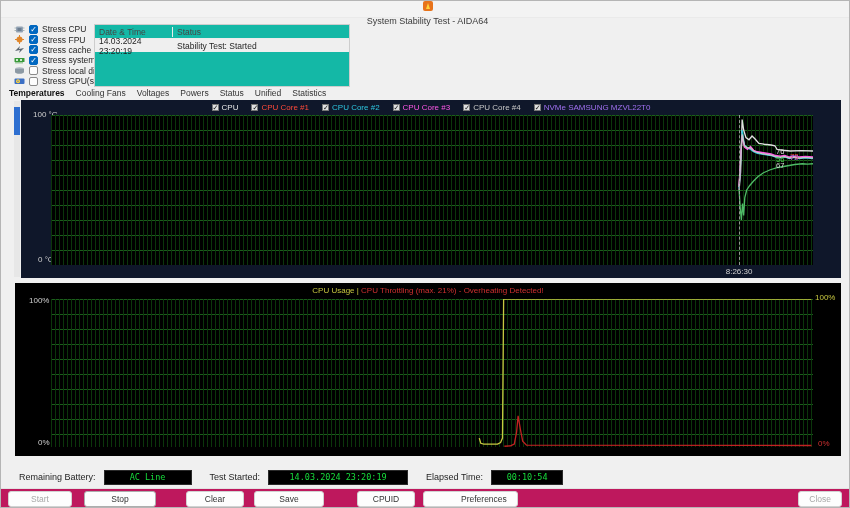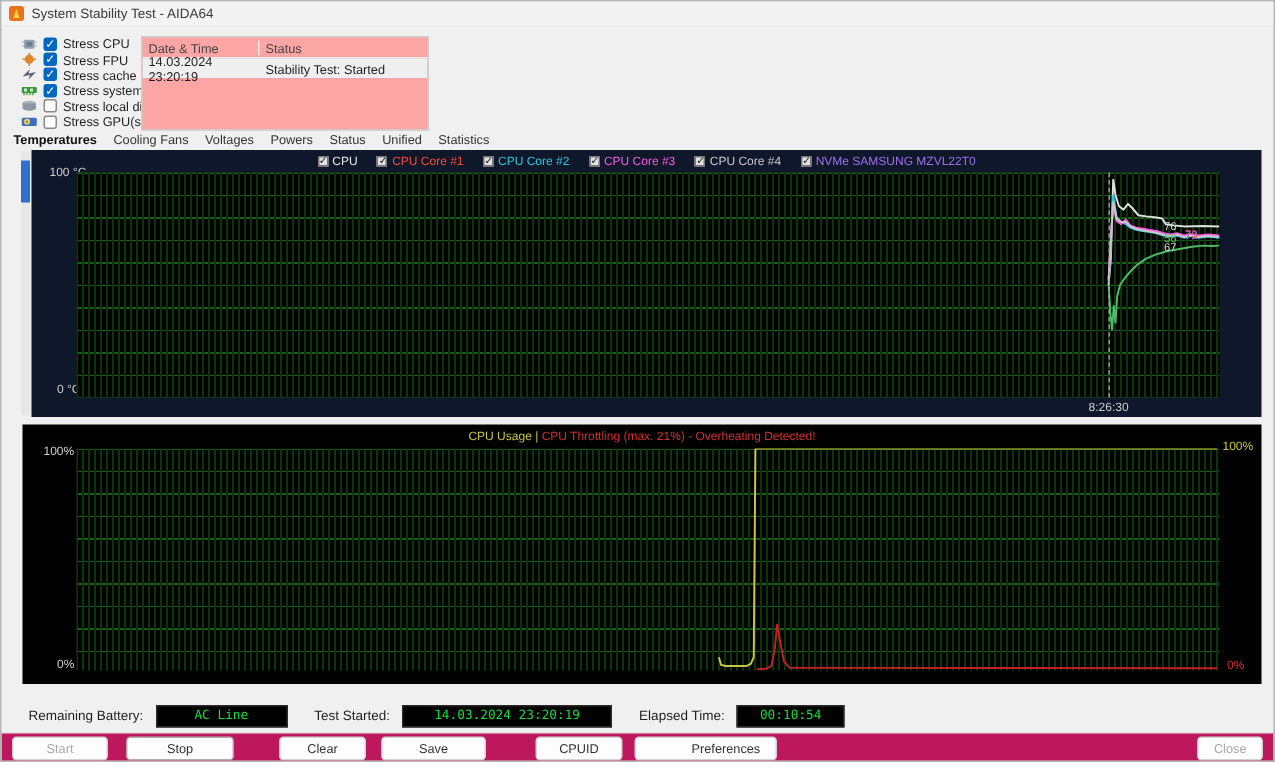--- a/index.html
+++ b/index.html
@@ -3,33 +3,33 @@
 <meta charset="utf-8">
 <style>
   * { margin:0; padding:0; box-sizing:border-box; }
   body { background:#888; font-family:"Liberation Sans", sans-serif; }
   .window { position:relative; width:850px; height:508px; background:#f0f0f0; overflow:hidden;
             border:1px solid #b5b5b5; }
 
   
   .titlebar { position:absolute; top:0; left:0; right:0; height:17px; background:#f3f3f3;
               display:flex; align-items:center; gap:5px; padding-left:5px;
-              font-size:9px; color:#3a3a3a; border-bottom:1px solid #eaeaea; }
+              font-size:9px; color:#3a3a3a; border-bottom:1px solid #eaeaea;flex-direction:column; }
   .app-icon { width:10px; height:10px; flex:0 0 auto; }
 
   
   .stress-list { position:absolute; left:13px; top:23px; width:115px; }
   .stress-row { display:flex; align-items:center; gap:4px; height:10.4px; font-size:8.5px; color:#1f1f1f; }
   .stress-row .sicon { width:11px; height:9px; flex:0 0 auto; }
   .cbx { width:9px; height:9px; flex:0 0 auto; border:1px solid #8a8a8a; background:#fdfdfd;
          border-radius:2px; font-size:8px; line-height:7px; text-align:center; color:#fff; }
   .cbx.checked { background:#0067c0; border-color:#0067c0; }
 
   
-  .log-panel { position:absolute; left:93px; top:23px; width:192px; height:63px; background:#fca5a5;
+  .log-panel { position:absolute; left:93px; top:23px; width:256px; height:63px; background:#14b8a6;
                border:1px solid #cdcdcd; font-size:8.5px; overflow:hidden; }
   .log-head { display:flex; height:14px; align-items:center; color:#454545; border-bottom:1px solid #ececec; }
   .log-head .c1 { width:78px; padding-left:4px; border-right:1px solid #ececec; }
   .log-head .c2 { flex:1; padding-left:4px; }
   .log-row { display:flex; height:13px; align-items:center; color:#1f1f1f; background:#efefef; }
   .log-row .c1 { width:78px; padding-left:4px; }
   .log-row .c2 { flex:1; padding-left:4px; }
 
   
   .tabs { position:absolute; left:8px; top:87px; display:flex; gap:11px; font-size:8.5px; color:#333; }

